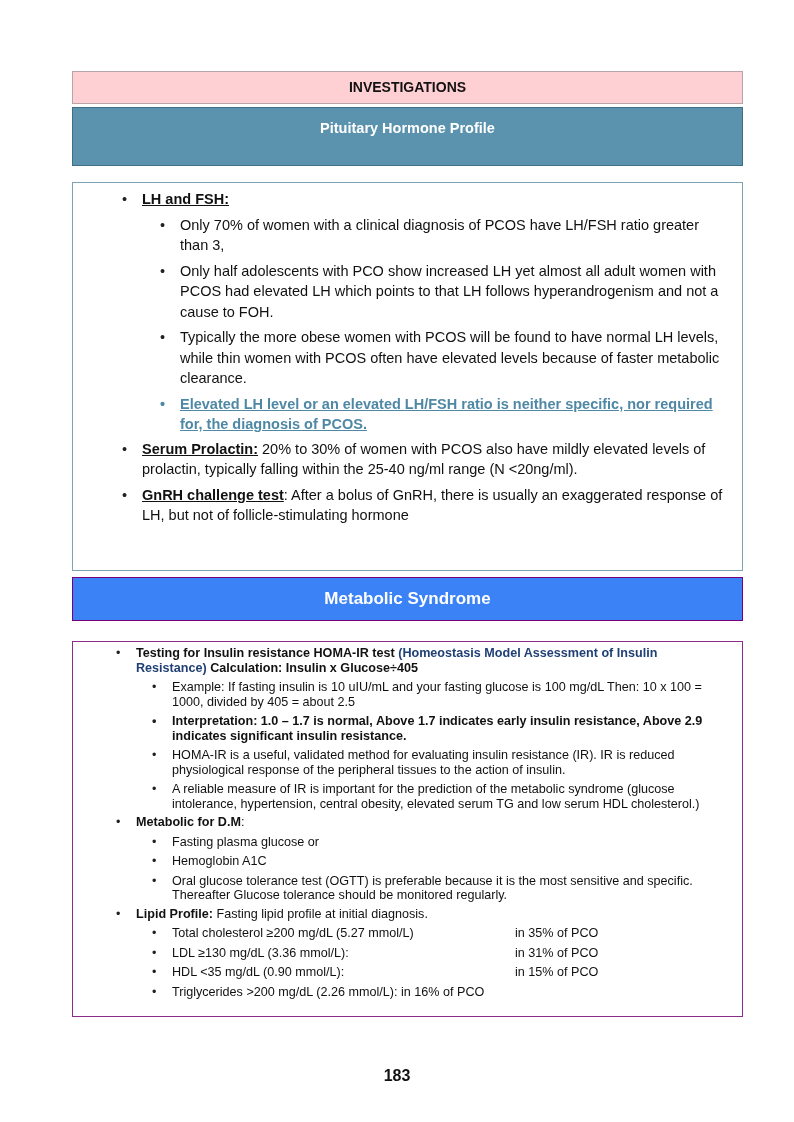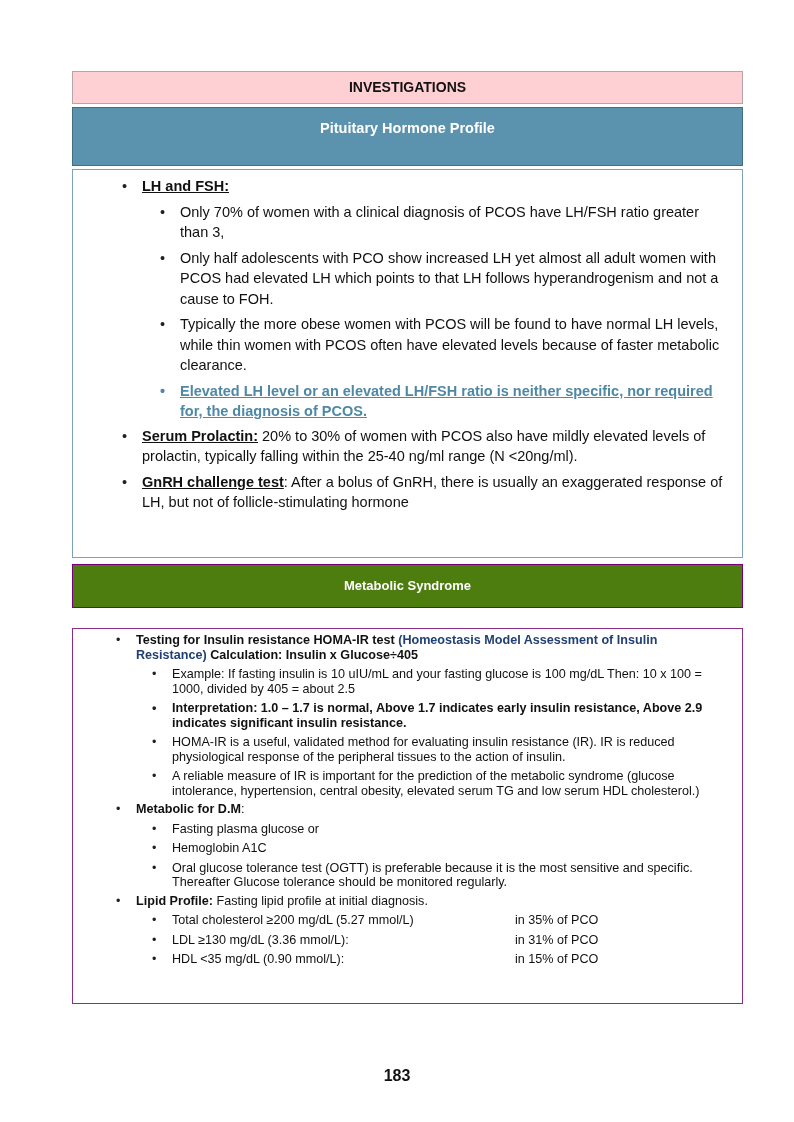--- a/index.html
+++ b/index.html
@@ -13,26 +13,26 @@
   }
   .hdr-investigations {
     height: 33px; line-height: 31px; background: #ffd0d3; border: 1px solid #b8a5a7;
     font-size: 14px; color: #111;
   }
   .hdr-pituitary {
     margin-top: 3px; height: 59px; line-height: 41px; background: #5b92ad;
     border: 1px solid #3f6f87; font-size: 14.5px; color: #ffffff;
   }
   .box-pituitary {
-    margin-top: 3px; box-sizing: border-box; width: 671px; height: 389px;
+    margin-top: 16px; box-sizing: border-box; width: 671px; height: 389px;
     border: 1px solid #7fa3b6; padding: 6px 0 16px 0;
   }
   .hdr-metabolic {
-    margin-top: 6px; height: 44px; line-height: 42px; background: #4d7c0f;
-    border: 1px solid #7a007a; font-size: 13px; color: #ffffff;
+    margin-top: 6px; height: 44px; line-height: 42px; background: #3b82f6;
+    border: 1px solid #7a007a; font-size: 17px; color: #ffffff;
   }
   .box-metabolic {
     margin-top: 20px; box-sizing: border-box; width: 671px; height: 376px;
     border: 1px solid #8a2c8a; padding: 4px 0 0 0;
   }
   ul { list-style: none; margin: 0; padding: 0; }
   li { position: relative; }
   li::before {
     content: "\2022"; position: absolute; left: -20px; top: 0; color: #222;
   }
@@ -113,19 +113,20 @@
             <span>in 35% of PCO</span>
           </li>
           <li class="lipid-row">
             <span class="lbl">LDL ≥130 mg/dL (3.36 mmol/L):</span>
             <span>in 31% of PCO</span>
           </li>
           <li class="lipid-row">
             <span class="lbl">HDL &lt;35 mg/dL (0.90 mmol/L):</span>
             <span>in 15% of PCO</span>
           </li>
+          <li>Triglycerides &gt;200 mg/dL (2.26 mmol/L):  in 16% of PCO</li>
         </ul>
       </li>
     </ul>
   </div>
 </div>
 
 <div class="page-number">183</div>
 
 </body></html>

